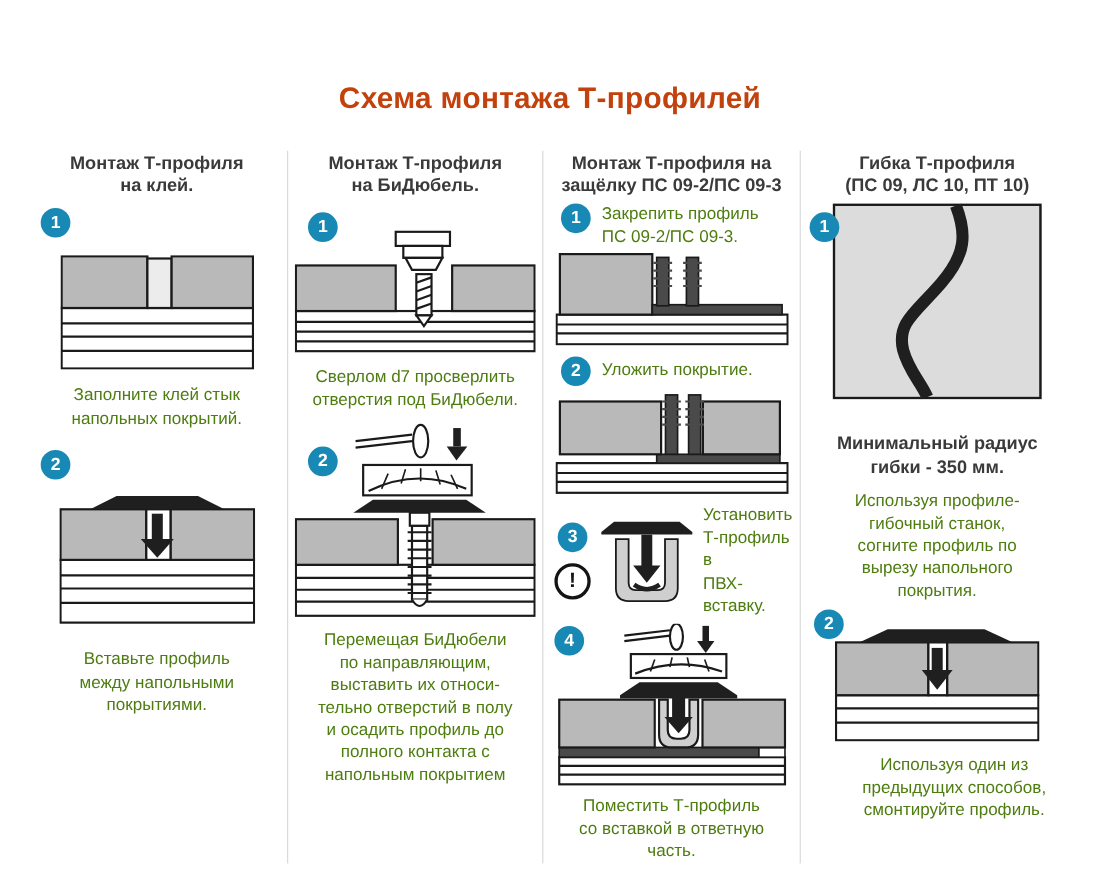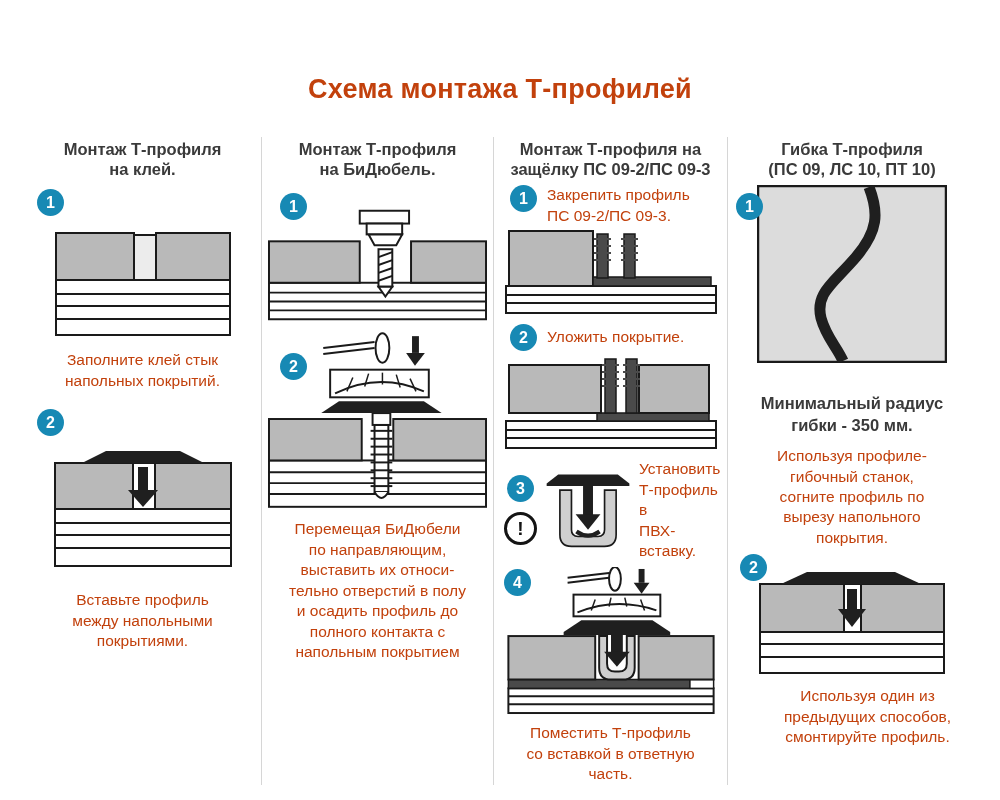--- a/index.html
+++ b/index.html
@@ -18,21 +18,21 @@
   .col{
     padding:0 6px;border-right:1px solid #d6d6d6;
     display:flex;flex-direction:column;align-items:center;min-height:620px;
   }
   .col:last-child{border-right:none;}
   .hdr{
     font-size:16.5px;font-weight:bold;color:#3a3a3a;text-align:center;
     line-height:1.22;white-space:pre-line;margin-top:2px;
   }
   .cap{
-    font-size:15.5px;line-height:1.32;color:#c2410c;text-align:center;
+    font-size:15.5px;line-height:1.32;color:#4d7c0f;text-align:center;
     white-space:pre-line;
   }
   .cap-left{text-align:left;}
   .note{
     font-size:16.5px;font-weight:bold;color:#3a3a3a;text-align:center;
     line-height:1.3;white-space:pre-line;
   }
   .badge{
     width:27px;height:27px;border-radius:50%;background:#1789b4;color:#fff;
     font-weight:bold;font-size:16px;display:flex;align-items:center;
@@ -121,20 +121,22 @@
           <rect x="112" y="40" width="14" height="38" fill="#fff" stroke="#1a1a1a" stroke-width="2"></rect>
           <line x1="112" y1="48" x2="126" y2="43" stroke="#1a1a1a" stroke-width="2"></line>
           <line x1="112" y1="56" x2="126" y2="51" stroke="#1a1a1a" stroke-width="2"></line>
           <line x1="112" y1="64" x2="126" y2="59" stroke="#1a1a1a" stroke-width="2"></line>
           <line x1="112" y1="72" x2="126" y2="67" stroke="#1a1a1a" stroke-width="2"></line>
           <polygon points="112,78 126,78 119,88" fill="#fff" stroke="#1a1a1a" stroke-width="2"></polygon>
         </g>
       </svg>
     </div>
 
+    <div class="cap" style="margin-top:12px;">Сверлом d7 просверлить
+отверстия под БиДюбели.</div>
 
     <div class="figwrap" style="margin-top:10px;">
       <div class="badge" style="top:22px;">2</div>
       <svg width="222" height="178" viewBox="0 0 222 178">
         <rect x="1" y="130" width="220" height="47" fill="#fff" stroke="#1a1a1a" stroke-width="2"></rect>
         <line x1="1" y1="142" x2="221" y2="142" stroke="#1a1a1a" stroke-width="2"></line>
         <line x1="1" y1="153" x2="221" y2="153" stroke="#1a1a1a" stroke-width="2"></line>
         <line x1="1" y1="164" x2="221" y2="164" stroke="#1a1a1a" stroke-width="2"></line>
         <rect x="1" y="88" width="94" height="42" fill="#b9b9b9" stroke="#1a1a1a" stroke-width="2"></rect>
         <rect x="127" y="88" width="94" height="42" fill="#b9b9b9" stroke="#1a1a1a" stroke-width="2"></rect>

